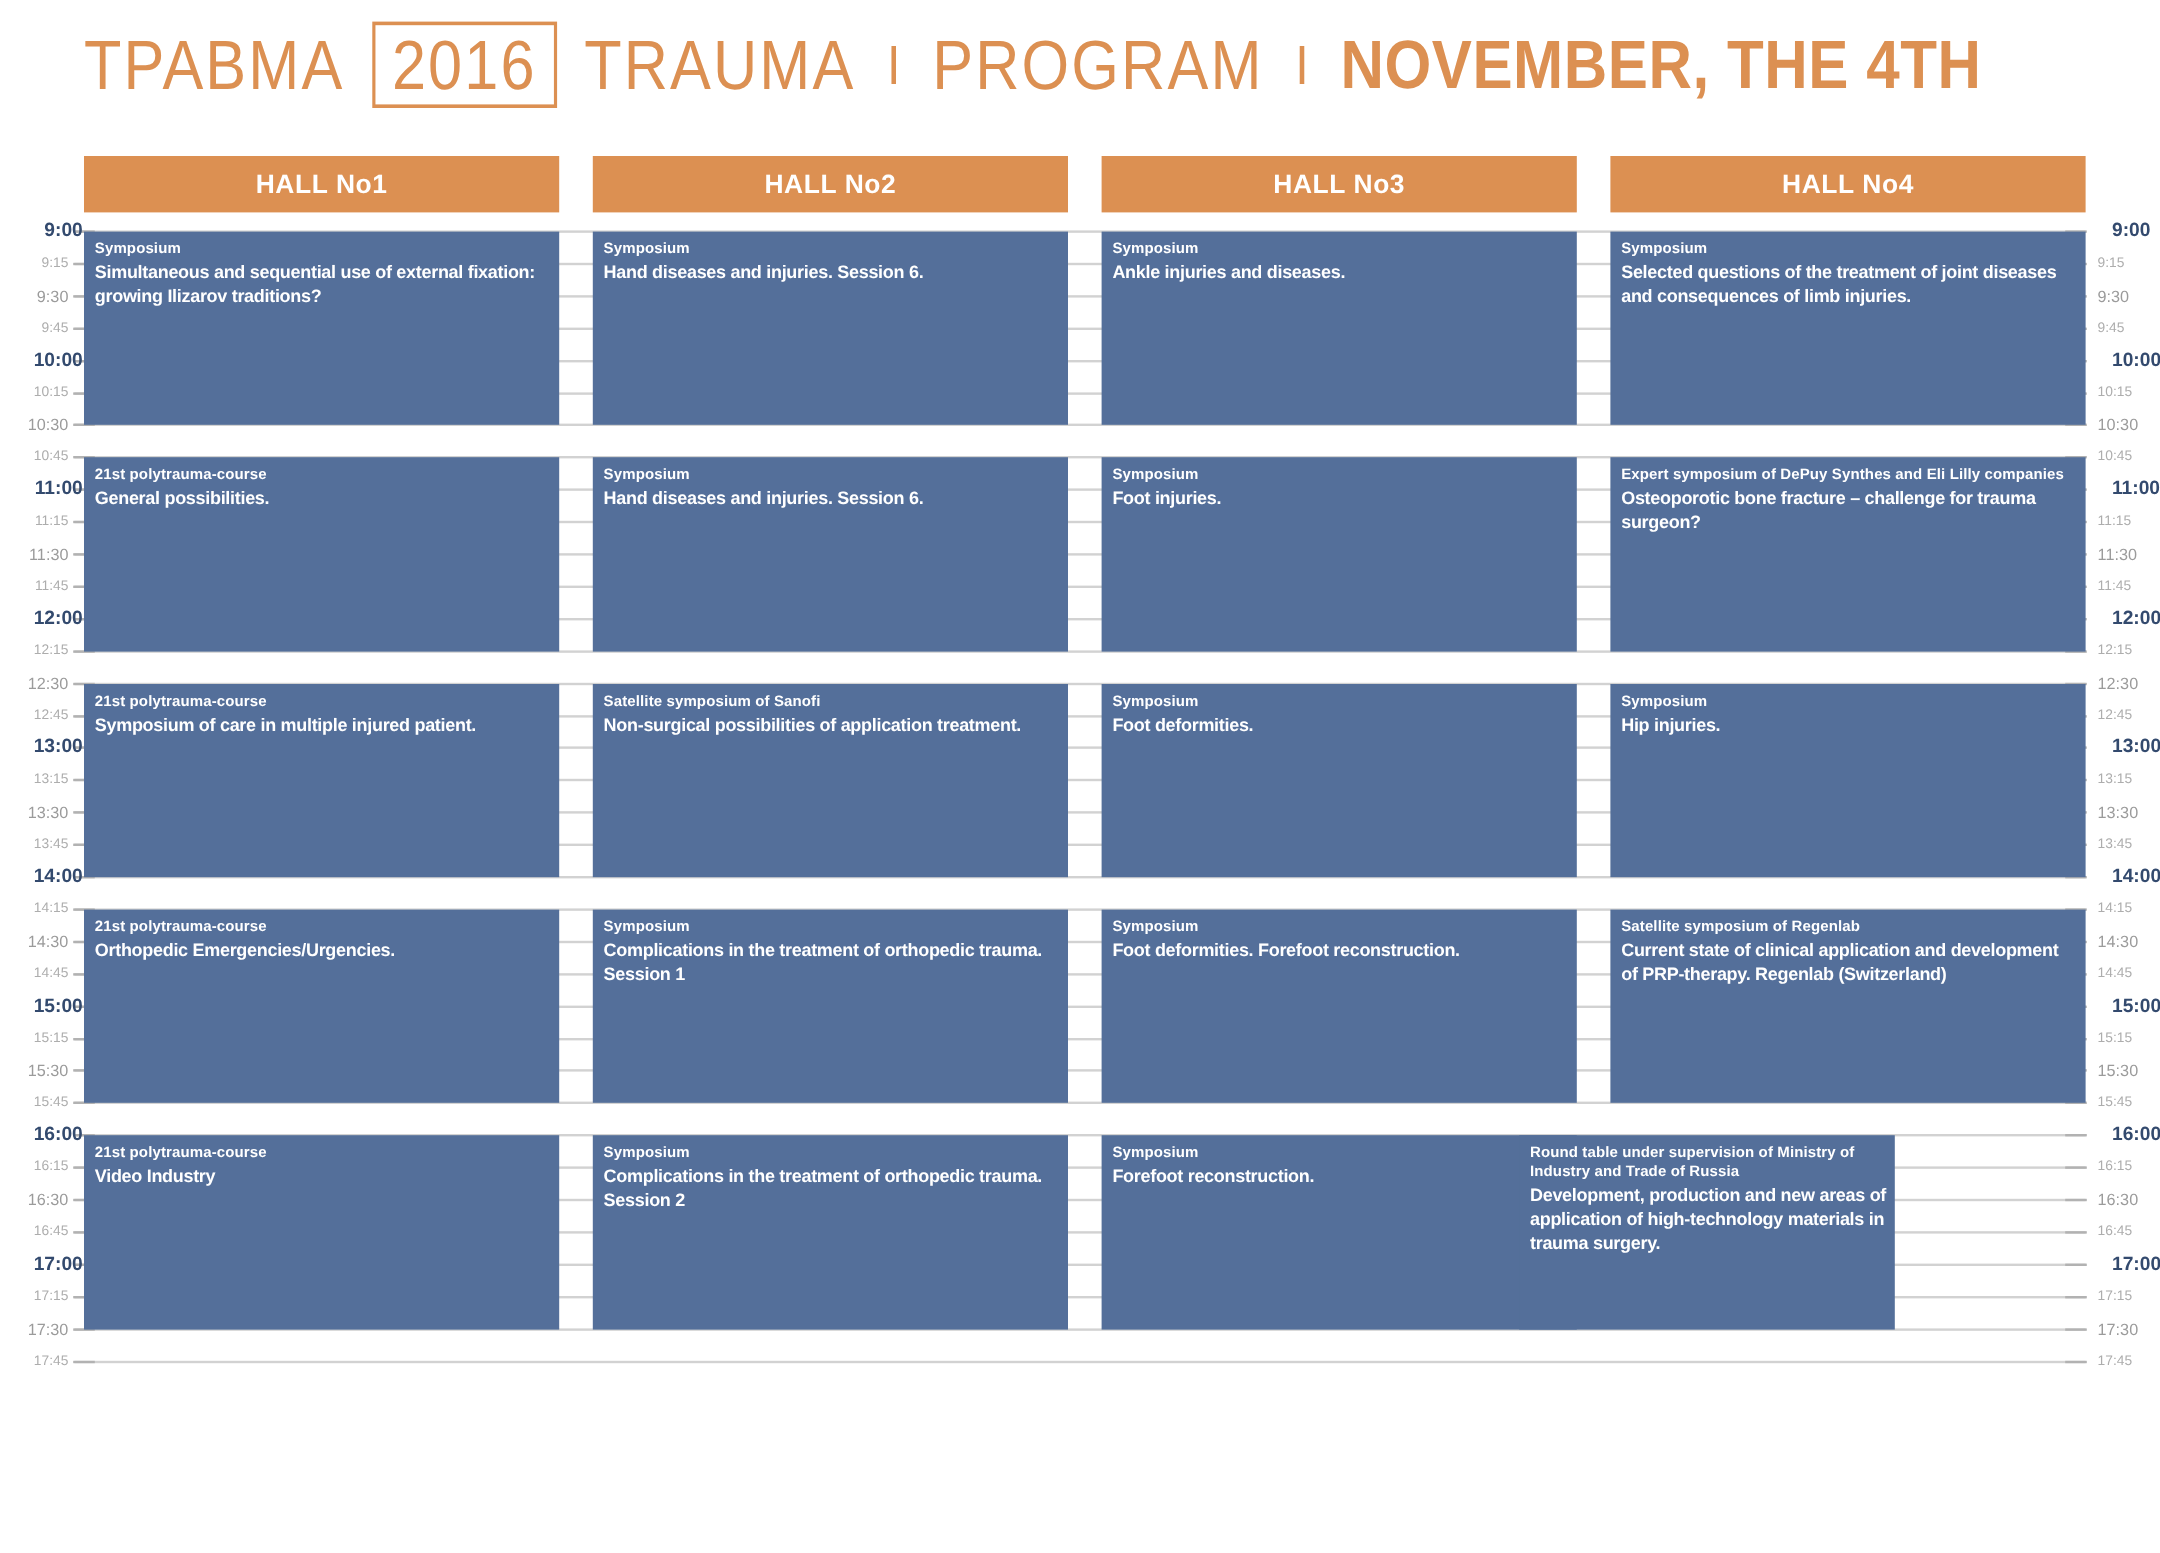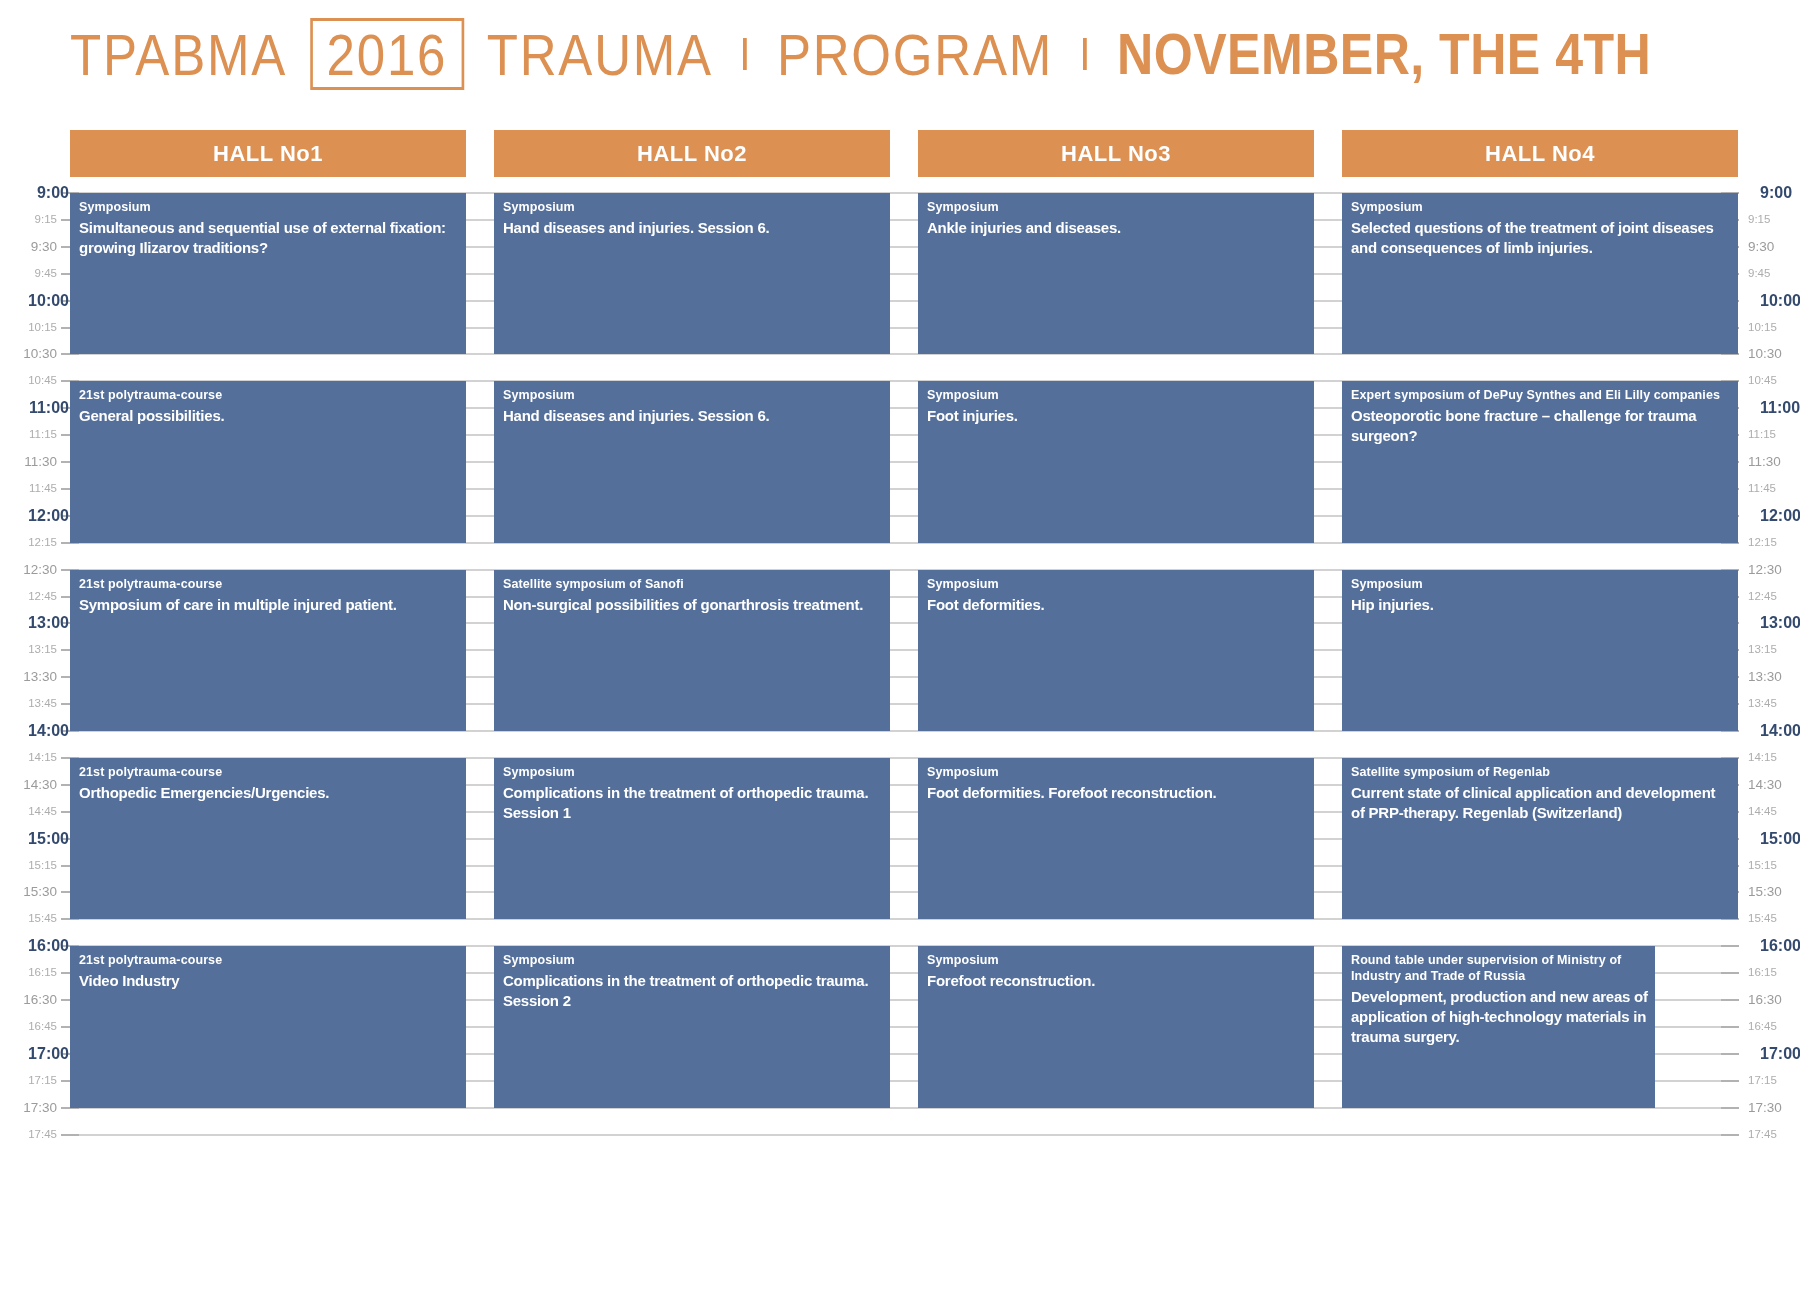--- a/index.html
+++ b/index.html
@@ -327,21 +327,21 @@
       </div>
     </div>
 
     <div class="event-row" style="top: 569.6px; height: 161.4px;">
       <div class="event-card" style="left: 70px; width: 396px;">
         <div class="event-kicker">21st polytrauma-course</div>
         <div class="event-title">Symposium of care in multiple injured patient.</div>
       </div>
       <div class="event-card" style="left: 494px; width: 396px;">
         <div class="event-kicker">Satellite symposium of Sanofi</div>
-        <div class="event-title">Non-surgical possibilities of gonarthrosis treatment.</div>
+        <div class="event-title">Non-surgical possibilities of application treatment.</div>
       </div>
       <div class="event-card" style="left: 918px; width: 396px;">
         <div class="event-kicker">Symposium</div>
         <div class="event-title">Foot deformities.</div>
       </div>
       <div class="event-card" style="left: 1342px; width: 396px;">
         <div class="event-kicker">Symposium</div>
         <div class="event-title">Hip injuries.</div>
       </div>
     </div>
@@ -371,20 +371,20 @@
         <div class="event-title">Video Industry</div>
       </div>
       <div class="event-card" style="left: 494px; width: 396px;">
         <div class="event-kicker">Symposium</div>
         <div class="event-title">Complications in the treatment of orthopedic trauma. Session 2</div>
       </div>
       <div class="event-card" style="left: 918px; width: 396px;">
         <div class="event-kicker">Symposium</div>
         <div class="event-title">Forefoot reconstruction.</div>
       </div>
-      <div class="event-card" style="left: 1342px; width: 313px;">
+      <div class="event-card" style="left: 1266px; width: 313px;">
         <div class="event-kicker">Round table under supervision of Ministry of Industry and Trade of Russia</div>
         <div class="event-title">Development, production and new areas of application of high-technology materials in trauma surgery.</div>
       </div>
     </div>
 
   </div>
 </div>
 
 </body></html>

